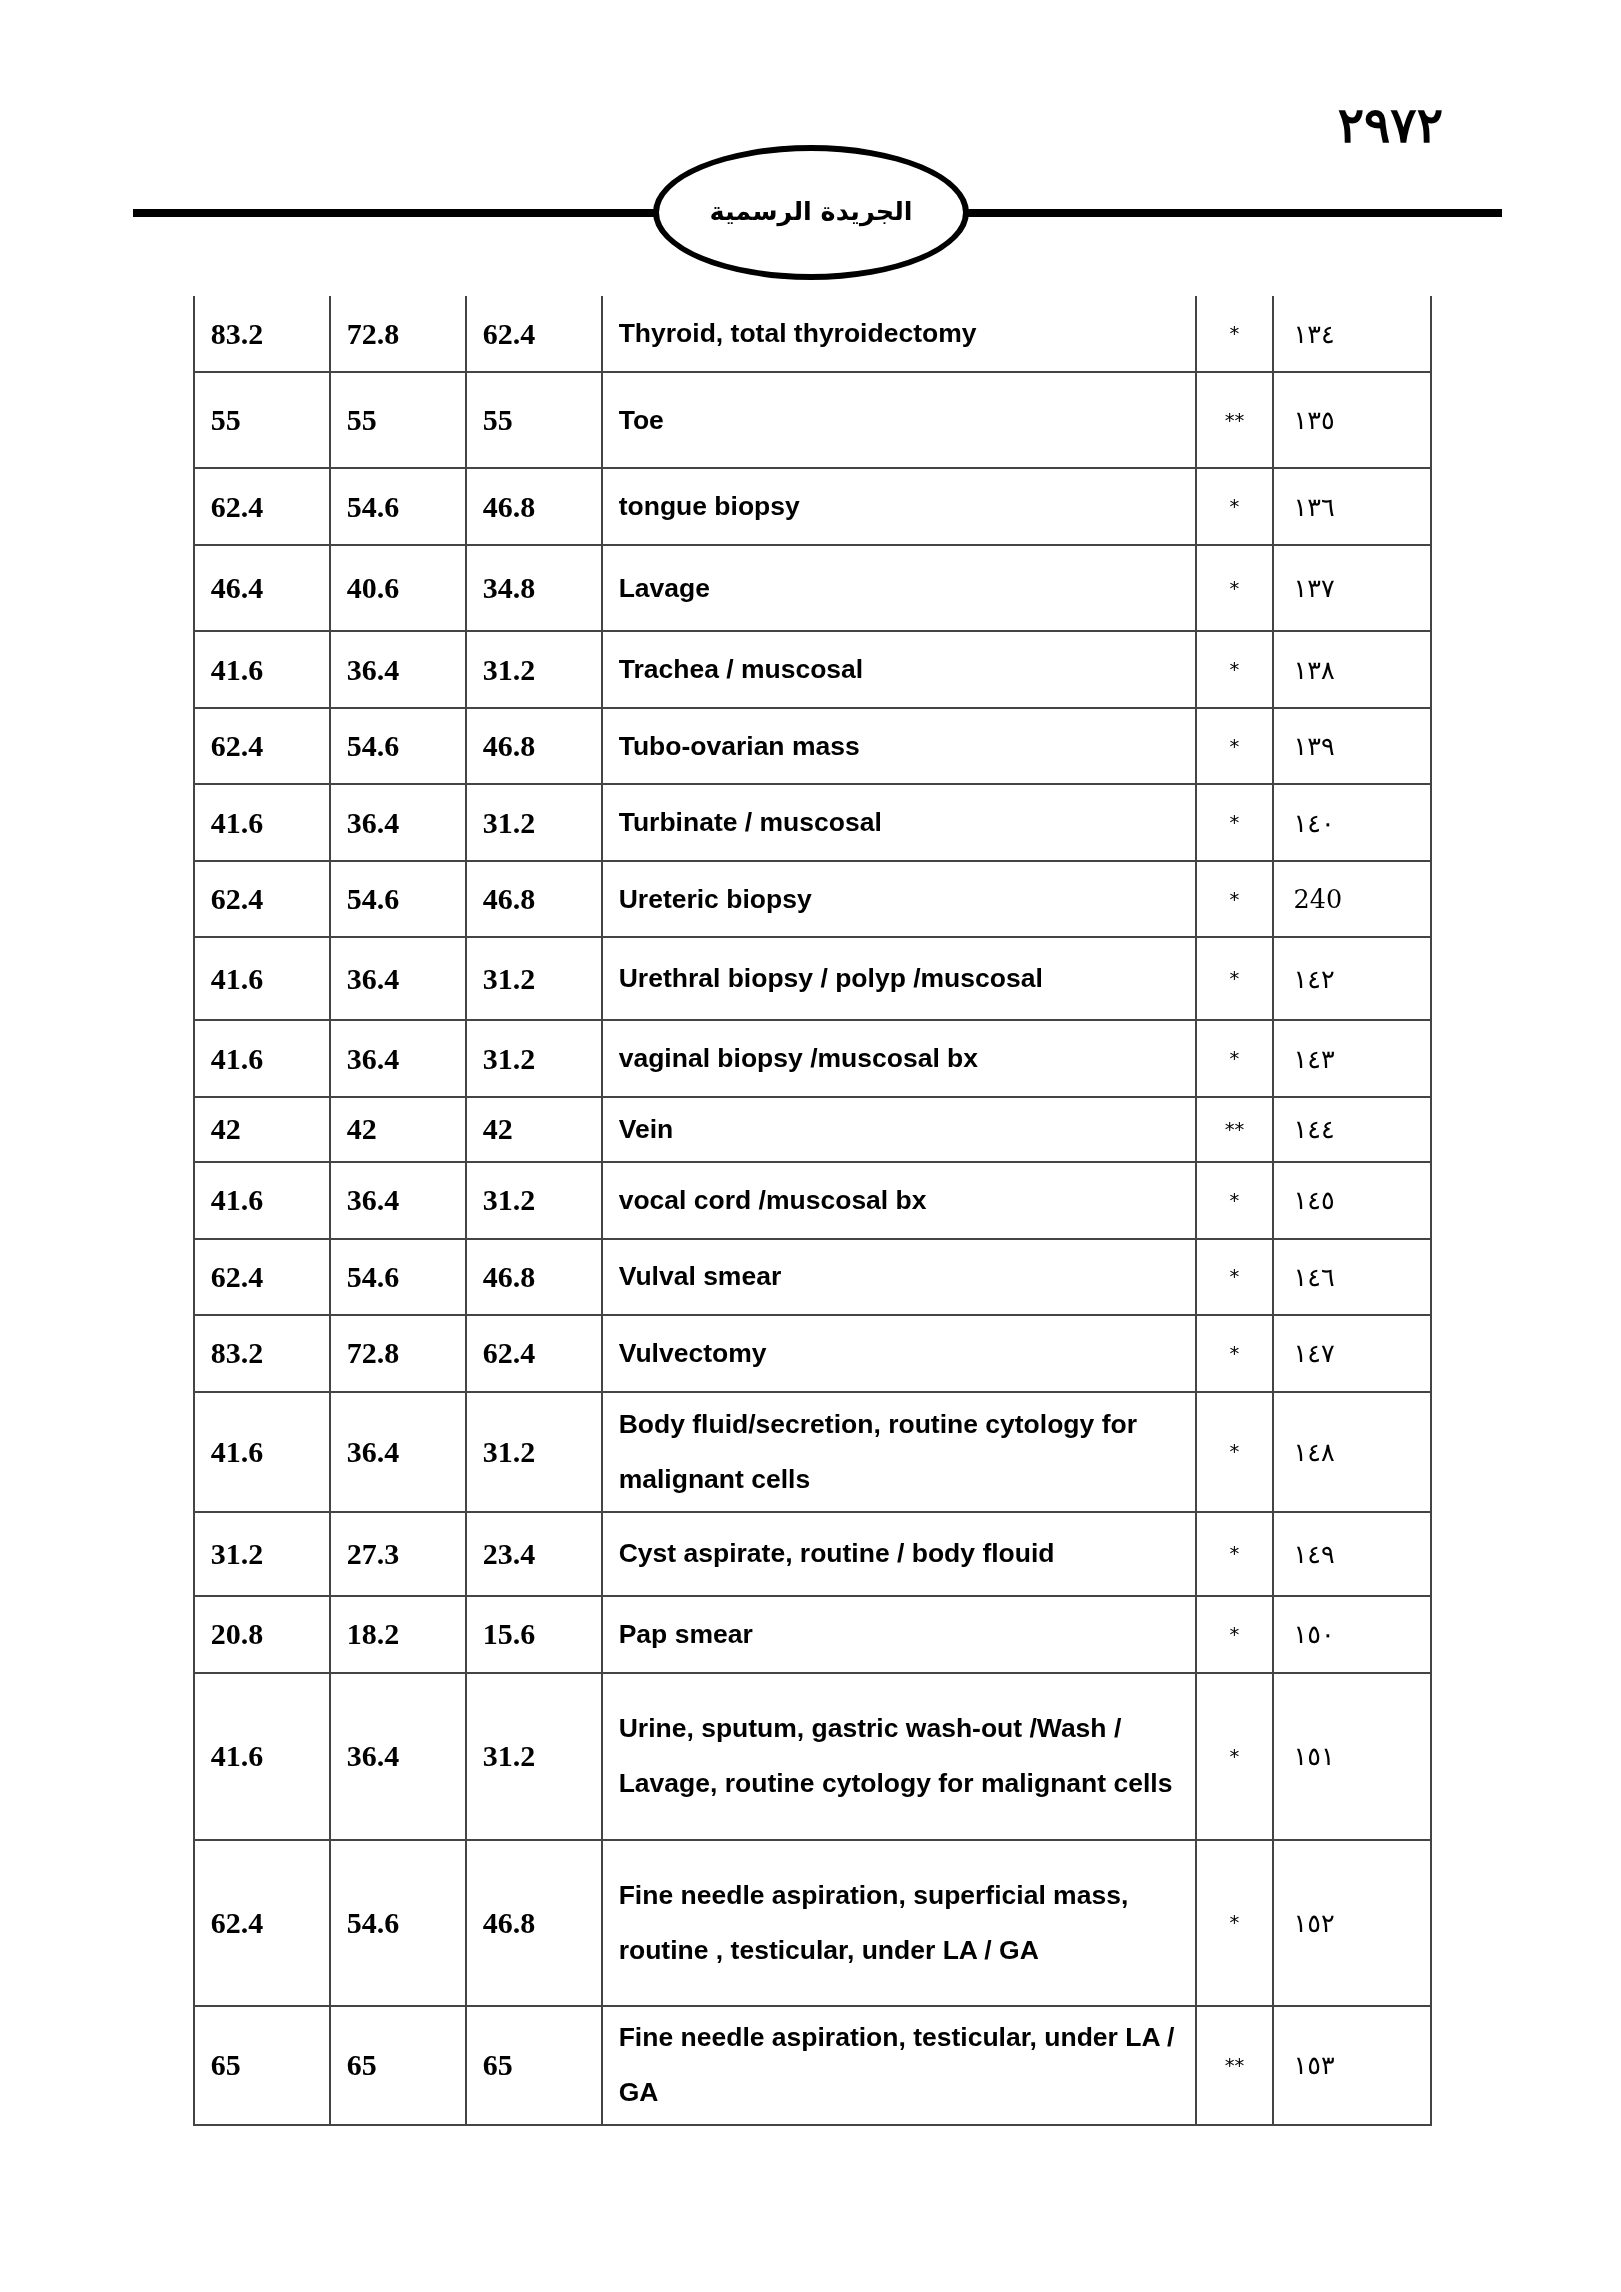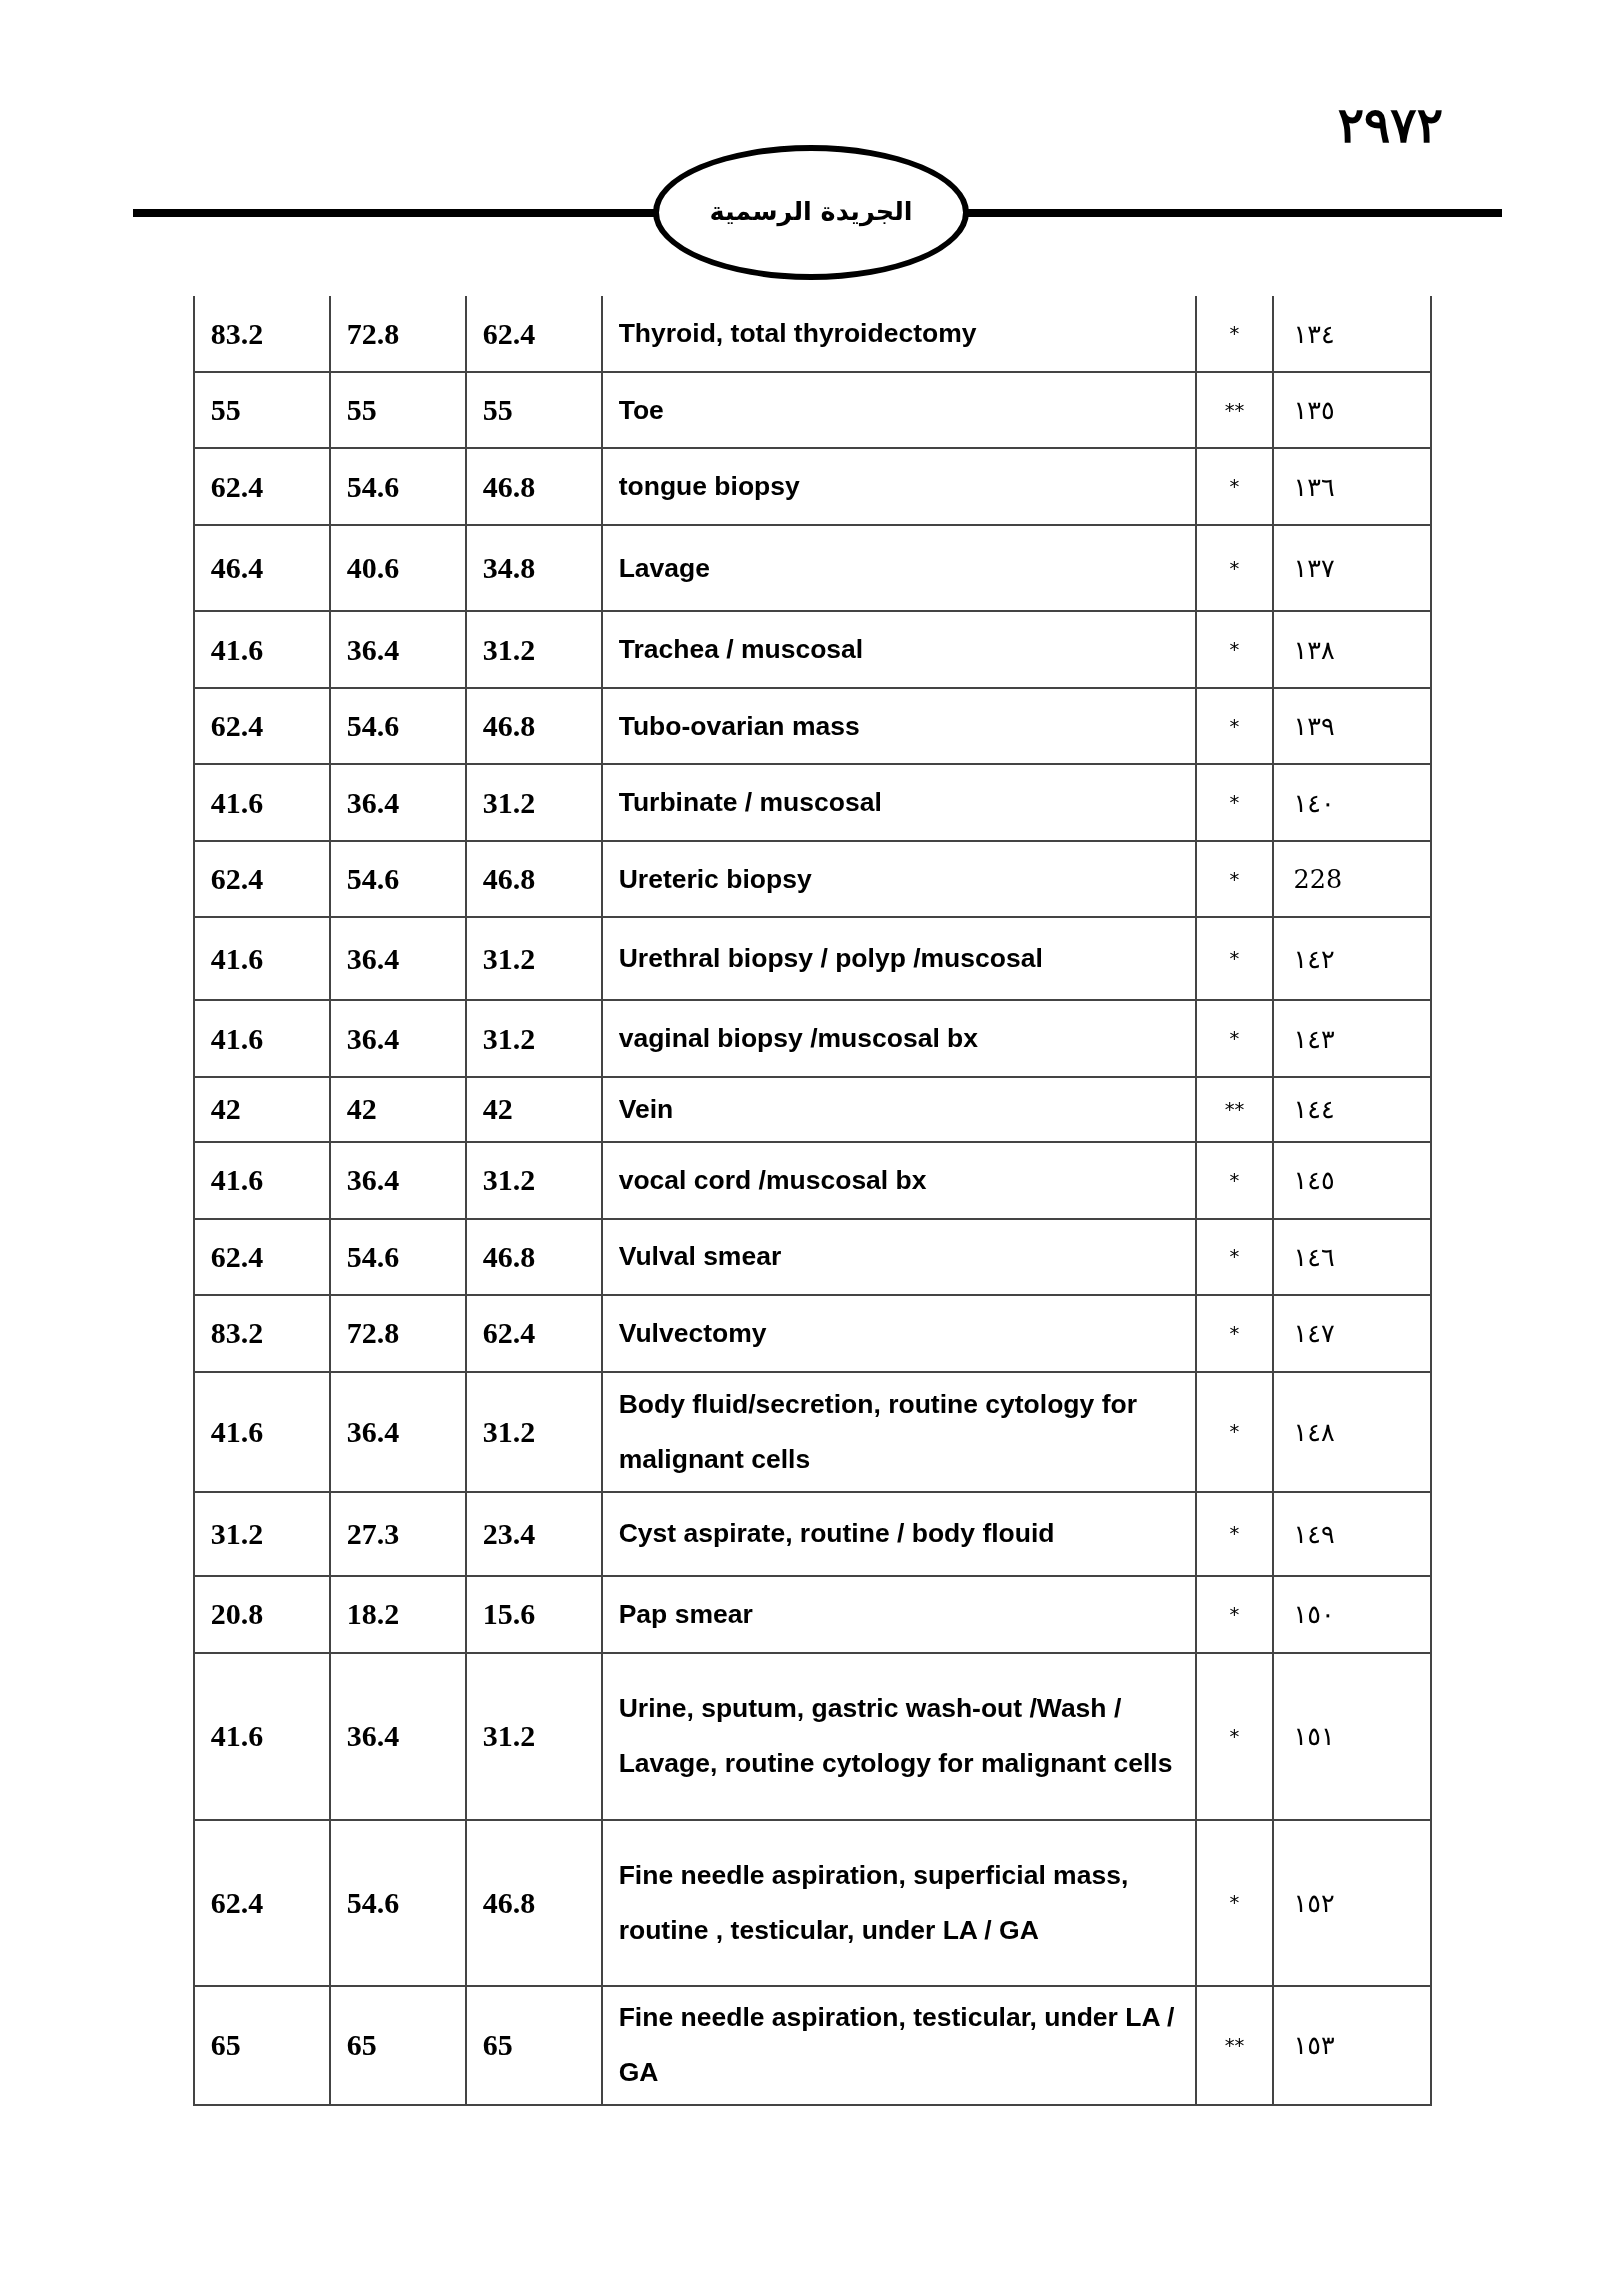--- a/index.html
+++ b/index.html
@@ -67,21 +67,21 @@
   </colgroup>
   <tbody id="fee-body">
       <tr style="height: 76px;">
         <td class="num"><span>83.2</span></td>
         <td class="num"><span>72.8</span></td>
         <td class="num"><span>62.4</span></td>
         <td class="desc"><span>Thyroid, total thyroidectomy</span></td>
         <td class="star"><span>*</span></td>
         <td class="idx"><span>١٣٤</span></td>
       </tr>
-      <tr style="height: 76px;">
+      <tr style="height: 96px;">
         <td class="num"><span>55</span></td>
         <td class="num"><span>55</span></td>
         <td class="num"><span>55</span></td>
         <td class="desc"><span>Toe</span></td>
         <td class="star"><span>**</span></td>
         <td class="idx"><span>١٣٥</span></td>
       </tr>
       <tr style="height: 77px;">
         <td class="num"><span>62.4</span></td>
         <td class="num"><span>54.6</span></td>
@@ -121,21 +121,21 @@
         <td class="desc"><span>Turbinate / muscosal</span></td>
         <td class="star"><span>*</span></td>
         <td class="idx"><span>١٤٠</span></td>
       </tr>
       <tr style="height: 76px;">
         <td class="num"><span>62.4</span></td>
         <td class="num"><span>54.6</span></td>
         <td class="num"><span>46.8</span></td>
         <td class="desc"><span>Ureteric biopsy</span></td>
         <td class="star"><span>*</span></td>
-        <td class="idx"><span>228</span></td>
+        <td class="idx"><span>240</span></td>
       </tr>
       <tr style="height: 83px;">
         <td class="num"><span>41.6</span></td>
         <td class="num"><span>36.4</span></td>
         <td class="num"><span>31.2</span></td>
         <td class="desc"><span>Urethral biopsy / polyp  /muscosal</span></td>
         <td class="star"><span>*</span></td>
         <td class="idx"><span>١٤٢</span></td>
       </tr>
       <tr style="height: 77px;">

